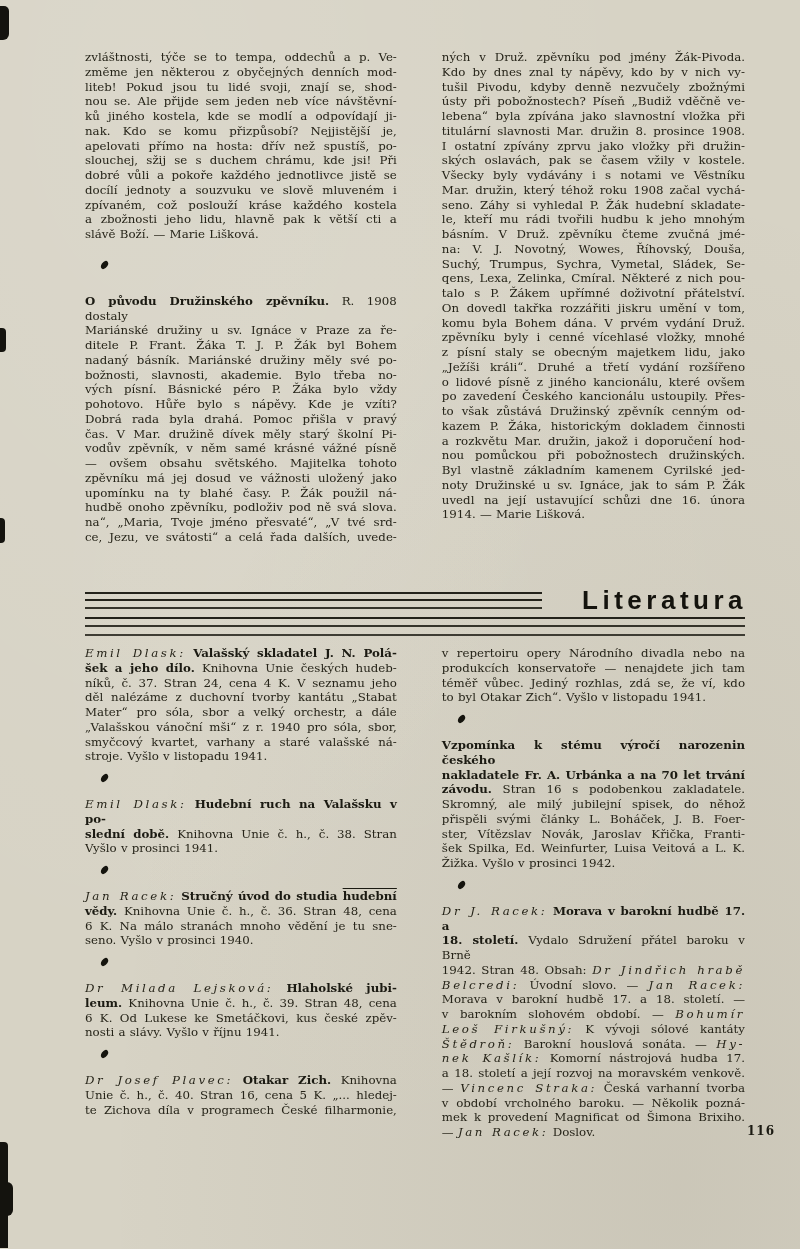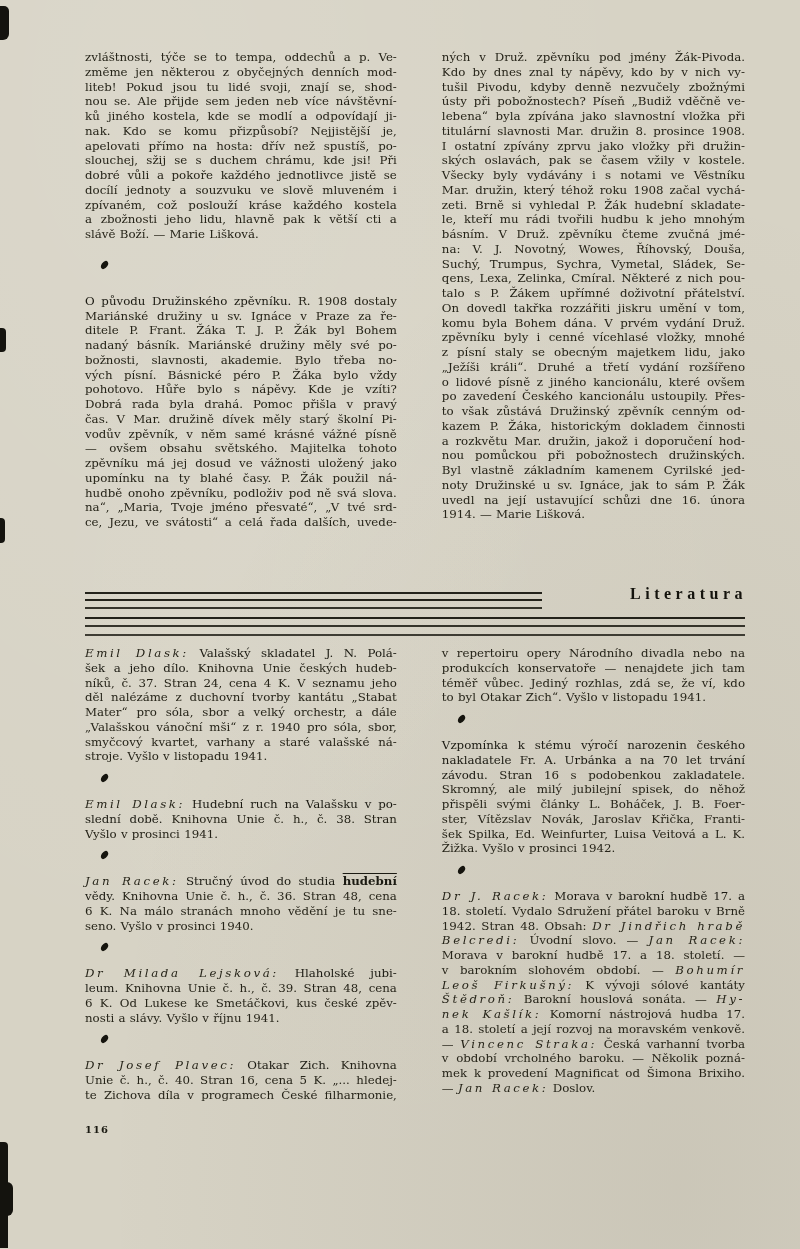--- a/index.html
+++ b/index.html
@@ -19,44 +19,44 @@
   .col{width:322px;}
   .col.narrow{width:313px;}
   .para{margin:0;}
   .line{
     font-size:11.8px;line-height:14.75px;
     text-align:justify;text-align-last:justify;
     word-spacing:.5px;
   }
   .line.last{text-align-last:left;}
   .seg-r{}
-  .seg-b{font-weight:normal;color:#1b1a12;}
+  .seg-b{font-weight:bold;color:#1b1a12;}
   .seg-sp{letter-spacing:2.6px;font-style:italic;}
   .seg-bov{font-weight:bold;color:#1b1a12;text-decoration:overline;}
   .ornament{height:9px;margin:11px 0 13px 15px;}
   .ornament.large{margin:20px 0 23px 15px;}
   .orn-dot{display:block;width:9px;height:6px;background:#15140e;border-radius:65% 35% 60% 40%;transform:rotate(-38deg);}
   .lit-header{position:absolute;left:85px;top:588px;width:660px;height:56px;}
   .rule{position:absolute;left:0;background:#23221a;}
   .rule.short{width:457px;}
   .rule.full{width:100%;}
   .r1{top:4px;height:2px;}
   .r2{top:11px;height:2px;}
   .r3{top:19px;height:1.6px;opacity:.9;}
   .r4{top:29px;height:2px;}
   .r5{top:37px;height:1.6px;opacity:.9;}
   .r6{top:46px;height:1.6px;opacity:.85;}
   .lit-title{
     position:absolute;right:-2px;top:-3px;
-    font-family:Liberation Serif, serif;font-weight:bold;
-    font-size:16px;letter-spacing:4.5px;color:#14130d;
+    font-family:Liberation Sans, sans-serif;font-weight:bold;
+    font-size:26px;letter-spacing:4.5px;color:#14130d;
   }
   .page-number{
-    position:absolute;left:85px;top:1124px;width:690px;text-align:left;
-    font-weight:bold;font-size:10px;letter-spacing:1px;color:#1b1a12;
+    position:absolute;left:85px;top:1124px;width:690px;text-align:right;
+    font-weight:bold;font-size:12px;letter-spacing:1px;color:#1b1a12;
   }
   .artifact{position:absolute;left:0;background:#14130e;}
   .a1{top:6px;width:9px;height:34px;border-radius:0 5px 6px 0;}
   .a2{top:328px;width:6px;height:24px;border-radius:0 4px 4px 0;}
   .a3{top:518px;width:5px;height:25px;border-radius:0 4px 4px 0;}
   .a4{top:1142px;width:8px;height:106px;border-radius:0 4px 0 0;}
   .a5{top:1182px;width:13px;height:34px;border-radius:0 6px 6px 0;}
 </style>
 </head>
 <body>
@@ -113,21 +113,21 @@
           <div class="line"><span class="seg-r">ných v Druž. zpěvníku pod jmény Žák-Pivoda.</span></div>
           <div class="line"><span class="seg-r">Kdo by dnes znal ty nápěvy, kdo by v nich vy-</span></div>
           <div class="line"><span class="seg-r">tušil Pivodu, kdyby denně nezvučely zbožnými</span></div>
           <div class="line"><span class="seg-r">ústy při pobožnostech? Píseň „Budiž vděčně ve-</span></div>
           <div class="line"><span class="seg-r">lebena“ byla zpívána jako slavnostní vložka při</span></div>
           <div class="line"><span class="seg-r">titulární slavnosti Mar. družin 8. prosince 1908.</span></div>
           <div class="line"><span class="seg-r">I ostatní zpívány zprvu jako vložky při družin-</span></div>
           <div class="line"><span class="seg-r">ských oslavách, pak se časem vžily v kostele.</span></div>
           <div class="line"><span class="seg-r">Všecky byly vydávány i s notami ve Věstníku</span></div>
           <div class="line"><span class="seg-r">Mar. družin, který téhož roku 1908 začal vychá-</span></div>
-          <div class="line"><span class="seg-r">zeti. Brně si vyhledal P. Žák hudební skladate-</span></div>
+          <div class="line"><span class="seg-r">seno. Záhy si vyhledal P. Žák hudební skladate-</span></div>
           <div class="line"><span class="seg-r">le, kteří mu rádi tvořili hudbu k jeho mnohým</span></div>
           <div class="line"><span class="seg-r">básním. V Druž. zpěvníku čteme zvučná jmé-</span></div>
           <div class="line"><span class="seg-r">na: V. J. Novotný, Wowes, Říhovský, Douša,</span></div>
           <div class="line"><span class="seg-r">Suchý, Trumpus, Sychra, Vymetal, Sládek, Se-</span></div>
           <div class="line"><span class="seg-r">qens, Lexa, Zelinka, Cmíral. Některé z nich pou-</span></div>
           <div class="line"><span class="seg-r">talo s P. Žákem upřímné doživotní přátelství.</span></div>
           <div class="line"><span class="seg-r">On dovedl takřka rozzářiti jiskru umění v tom,</span></div>
           <div class="line"><span class="seg-r">komu byla Bohem dána. V prvém vydání Druž.</span></div>
           <div class="line"><span class="seg-r">zpěvníku byly i cenné vícehlasé vložky, mnohé</span></div>
           <div class="line"><span class="seg-r">z písní staly se obecným majetkem lidu, jako</span></div>

